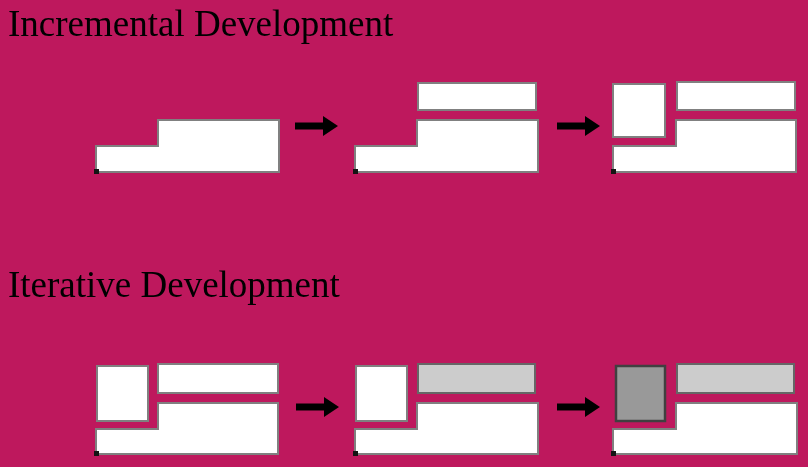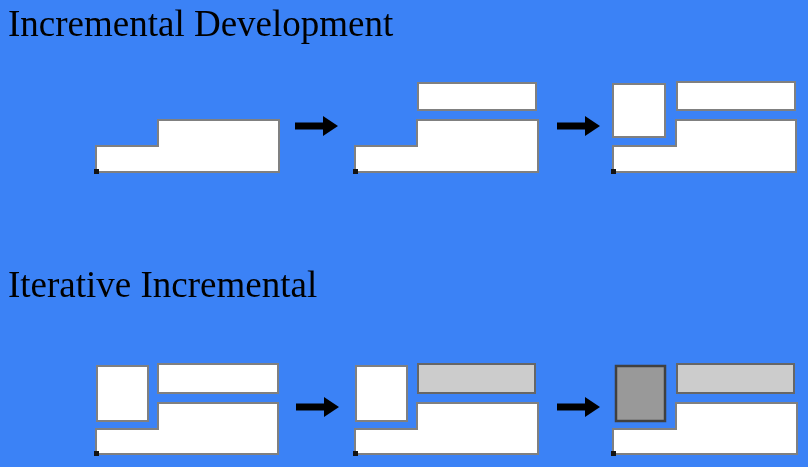--- a/index.html
+++ b/index.html
@@ -1,20 +1,20 @@
 <!DOCTYPE html>
 <html><head>
 <meta charset="utf-8">
 <style>
   html, body { margin: 0; padding: 0; background: #ffffff; }
   .canvas {
     position: relative;
     width: 808px;
     height: 467px;
-    background: #3b82f6;
+    background: #be185d;
     overflow: hidden;
     font-family: "Liberation Serif", serif;
   }
   .row-title {
     position: absolute;
     left: 8px;
     font-size: 37px;
     line-height: 1;
     color: #000000;
     white-space: nowrap;
@@ -27,21 +27,21 @@
     width: 808px; height: 467px;
   }
 </style>
 </head>
 <body>
 
 <div class="canvas">
 
   <div class="row-title" id="title-incremental">Incremental Development</div>
 
-  <div class="row-title" id="title-iterative">Iterative Incremental</div>
+  <div class="row-title" id="title-iterative">Iterative Development</div>
 
   <svg class="diagram-svg" viewBox="0 0 808 467" xmlns="http://www.w3.org/2000/svg">
 
     <g>
       <polygon points="96,146 158,146 158,120 279,120 279,172 96,172" stroke-width="2" fill="#ffffff" stroke="#808080"></polygon>
       <rect x="94" y="169" width="5" height="5" fill="#141414"></rect>
     </g>
 
     <path d="M295,122.5 h28 v-6.5 l15,10 l-15,10 v-6.5 h-28 z" fill="#000000"></path>
 

